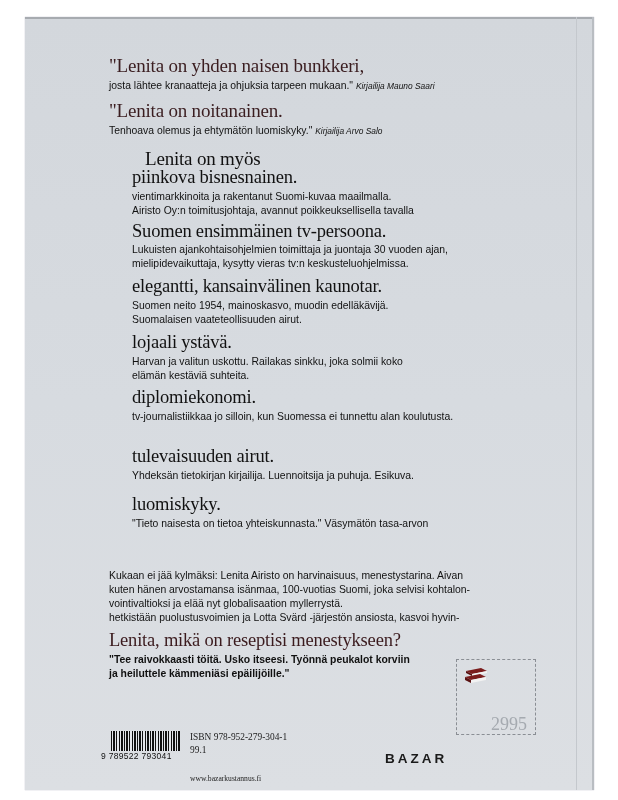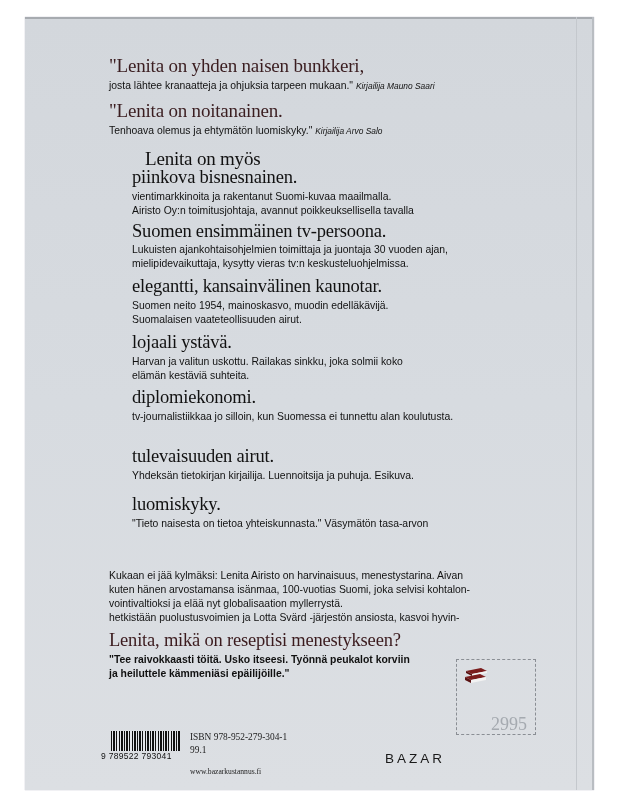--- a/index.html
+++ b/index.html
@@ -27,23 +27,23 @@
   .body { color:#111; font-size:10.4px; line-height:14px; }
   .maroon { color:#3b1b1e; }
 
   .barcode { position:absolute; left:111px; top:731px; width:69px; height:20px;
     background: repeating-linear-gradient(90deg,
       #111 0 1px, #e4e6ea 1px 2px, #111 2px 4px, #e4e6ea 4px 5px, #111 5px 6px,
       #e4e6ea 6px 8px, #111 8px 9px, #e4e6ea 9px 10px, #111 10px 12px, #e4e6ea 12px 13px);
   }
   .barcode-nums { position:absolute; left:101px; top:751px; font-size:8.5px; color:#111; letter-spacing:0.3px; white-space:nowrap; }
   .isbn { position:absolute; left:190px; top:731px; font-size:9.4px; color:#222; line-height:13px; }
-  .isbn .url { font-size:7.6px; margin-top:8px; display:block; }
+  .isbn .url { font-size:7.6px; margin-top:15px; display:block; }
 
-  .bazar { position:absolute; left:385px; top:751px; font-size:13.5px; letter-spacing:3px; color:#1a1a1a; font-weight:normal; }
+  .bazar { position:absolute; left:385px; top:751px; font-size:13.5px; letter-spacing:3px; color:#1a1a1a; font-weight:bold; }
 
   .sticker { position:absolute; left:456px; top:659px; width:78px; height:74px; border:1px dashed #8a8e94; }
   .books-icon { position:absolute; left:6px; top:6px; width:26px; height:20px; }
   .sticker-num { position:absolute; left:34px; top:54px; font-size:18px; color:#a5aab0; font-family:"Liberation Serif", serif; }
 </style>
 </head>
 <body>
 
 <div class="cover">
   <div class="topedge"></div>

